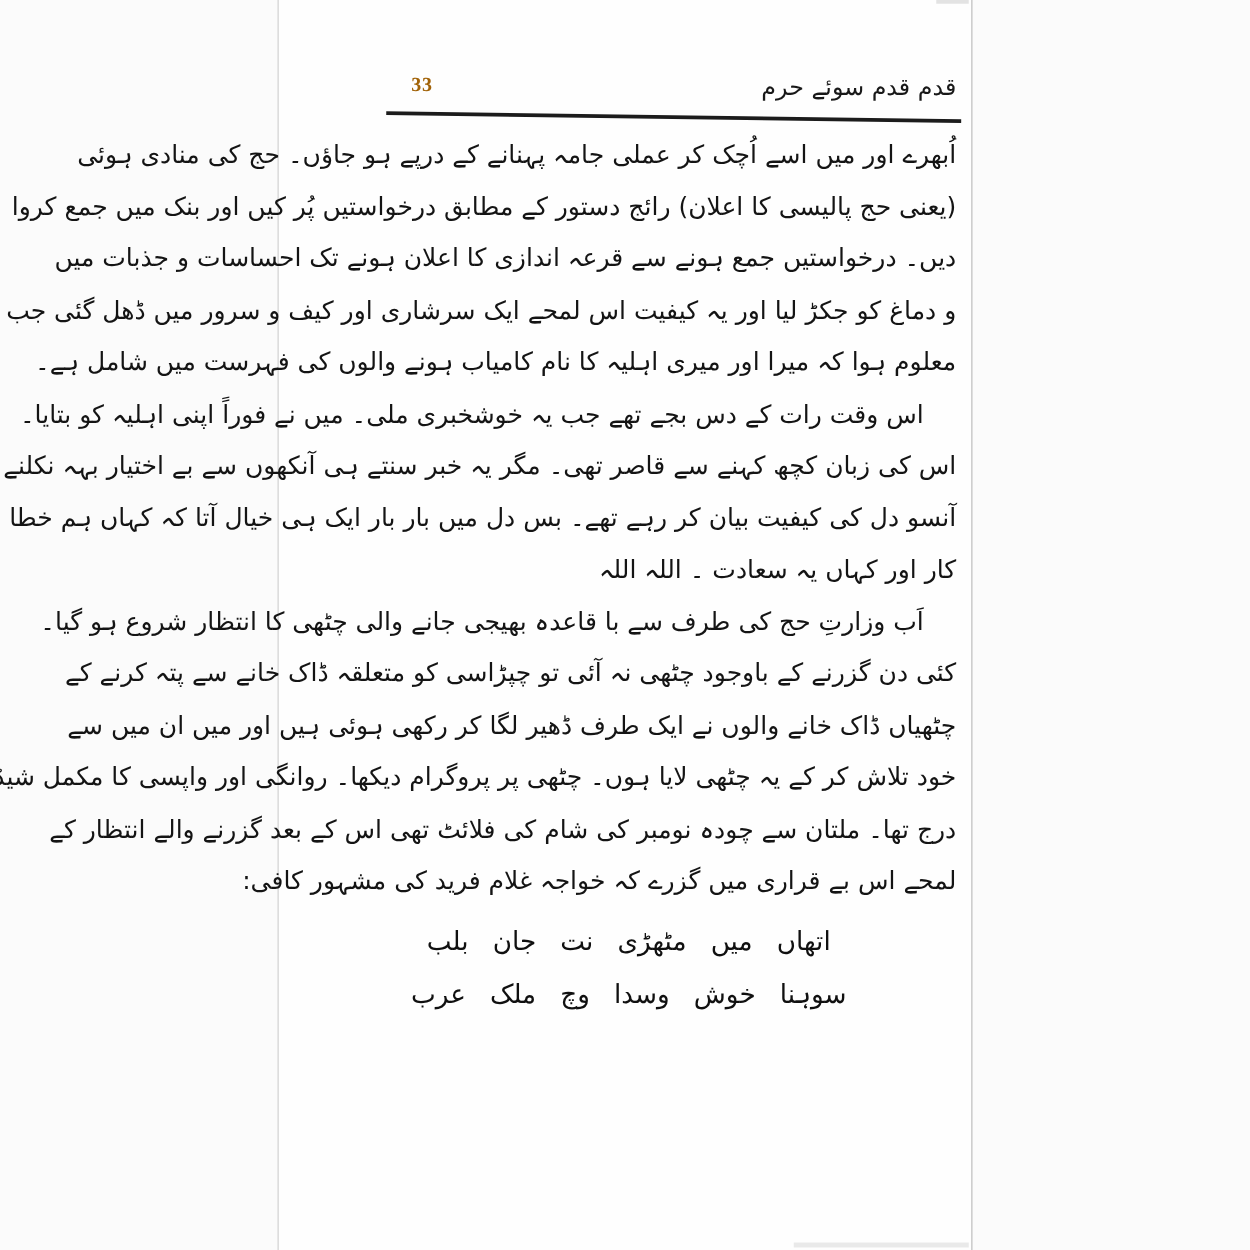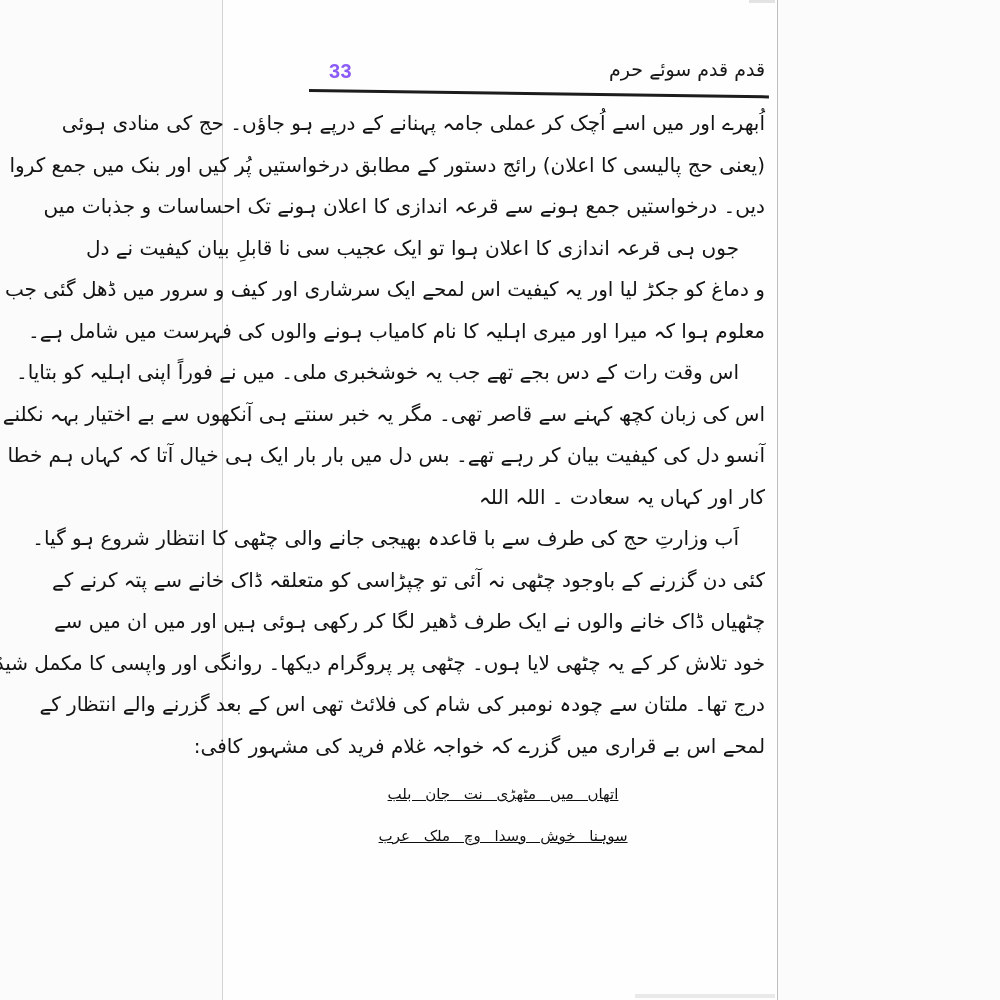--- a/index.html
+++ b/index.html
@@ -26,22 +26,22 @@
   }
   .scan-mark-bottom {
     position: absolute; bottom: 2px; right: 2px;
     width: 140px; height: 4px; background: #e9e9e9;
   }
 
   
   .page-header { position: absolute; top: 0; left: 0; right: 0; height: 100px; }
   .page-number {
     position: absolute; left: 106px; top: 60px;
-    font-family: Liberation Sans, sans-serif;
-    font-weight: bold; font-size: 20px; color: #8b5cf6;
+    font-family: Liberation Serif, serif;
+    font-weight: bold; font-size: 16px; color: #a16207;
     letter-spacing: 0.5px;
   }
   .header-title {
     position: absolute; right: 12px; top: 58px;
     direction: rtl;
     font-size: 19px; color: #181818;
     white-space: nowrap;
     margin-left: 20px;
   }
   .header-rule {
@@ -68,50 +68,48 @@
     text-align: justify;
     text-align-last: justify;
     overflow: visible;
   }
   .line.para-end { text-align-last: right; }
   .line.para-start { padding-right: 26px; }
 
   
   .verse-block { margin-top: 6px; }
   .verse {
-    font-size: 15px;
+    font-size: 21px;
     line-height: 42px;
     height: 42px;
     text-align: center;
     text-align-last: center;
     word-spacing: 0.6em;
     white-space: nowrap;
     color: #101010;
-    text-decoration: underline;
   }
 </style>
 </head>
 <body>
 
 <div class="canvas">
   <div class="scan-page">
 
     <div class="scan-mark-top"></div>
 
     <div class="page-header">
       <div class="page-number">33</div>
       <div class="header-title">قدم قدم سوئے حرم</div>
       <div class="header-rule"></div>
     </div>
 
     <div class="text-block">
       <div class="line">اُبھرے اور میں اسے اُچک کر عملی جامہ پہنانے کے درپے ہو جاؤں۔ حج کی منادی ہوئی</div>
       <div class="line">(یعنی حج پالیسی کا اعلان) رائج دستور کے مطابق درخواستیں پُر کیں اور بنک میں جمع کروا</div>
       <div class="line">دیں۔ درخواستیں جمع ہونے سے قرعہ اندازی کا اعلان ہونے تک احساسات و جذبات میں</div>
-      <div class="line para-start">جوں ہی قرعہ اندازی کا اعلان ہوا تو ایک عجیب سی نا قابلِ بیان کیفیت نے دل</div>
       <div class="line">و دماغ کو جکڑ لیا اور یہ کیفیت اس لمحے ایک سرشاری اور کیف و سرور میں ڈھل گئی جب یہ</div>
       <div class="line para-end">معلوم ہوا کہ میرا اور میری اہلیہ کا نام کامیاب ہونے والوں کی فہرست میں شامل ہے۔</div>
       <div class="line para-start">اس وقت رات کے دس بجے تھے جب یہ خوشخبری ملی۔ میں نے فوراً اپنی اہلیہ کو بتایا۔</div>
       <div class="line">اس کی زبان کچھ کہنے سے قاصر تھی۔ مگر یہ خبر سنتے ہی آنکھوں سے بے اختیار بہہ نکلنے والے</div>
       <div class="line">آنسو دل کی کیفیت بیان کر رہے تھے۔ بس دل میں بار بار ایک ہی خیال آتا کہ کہاں ہم خطا</div>
       <div class="line para-end">کار اور کہاں یہ سعادت ۔ اللہ اللہ</div>
       <div class="line para-start">اَب وزارتِ حج کی طرف سے با قاعدہ بھیجی جانے والی چٹھی کا انتظار شروع ہو گیا۔</div>
       <div class="line">کئی دن گزرنے کے باوجود چٹھی نہ آئی تو چپڑاسی کو متعلقہ ڈاک خانے سے پتہ کرنے کے</div>
       <div class="line">چٹھیاں ڈاک خانے والوں نے ایک طرف ڈھیر لگا کر رکھی ہوئی ہیں اور میں ان میں سے</div>
       <div class="line">خود تلاش کر کے یہ چٹھی لایا ہوں۔ چٹھی پر پروگرام دیکھا۔ روانگی اور واپسی کا مکمل شیڈول</div>

